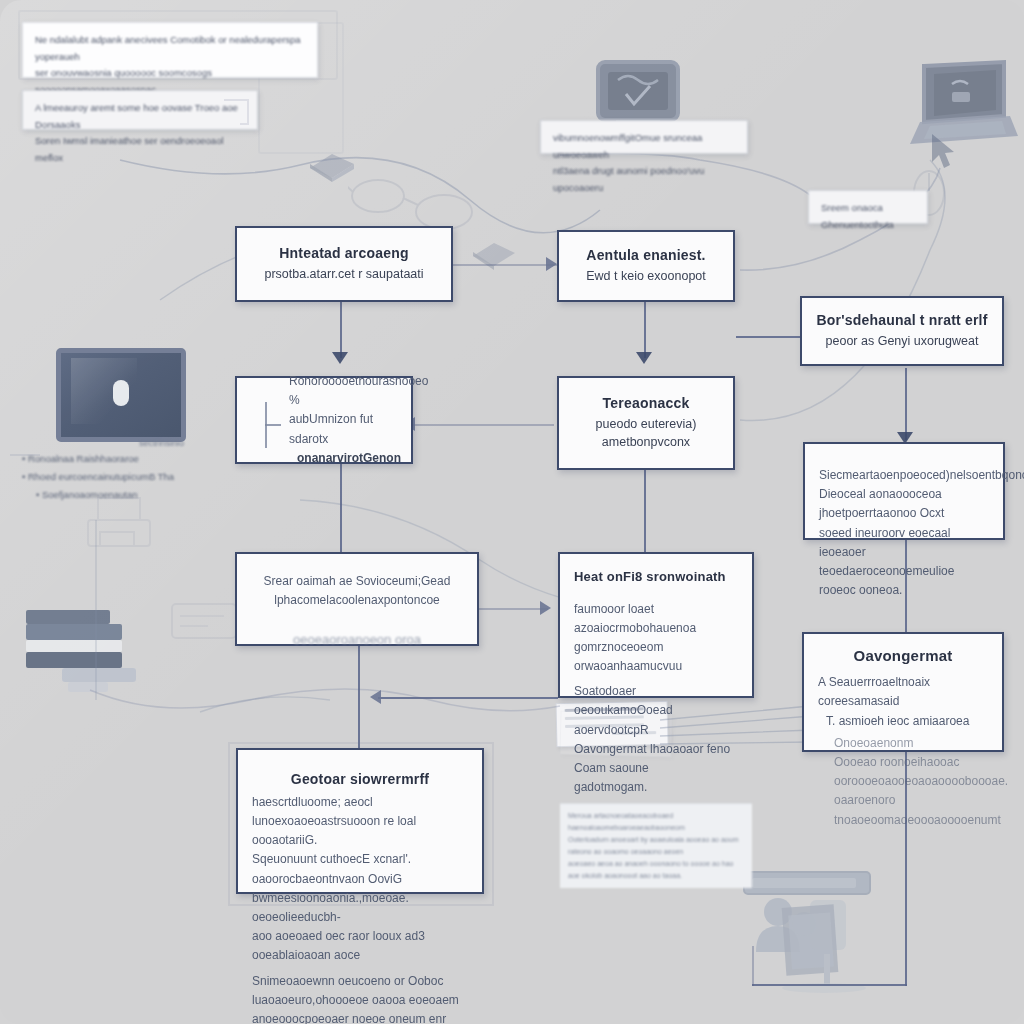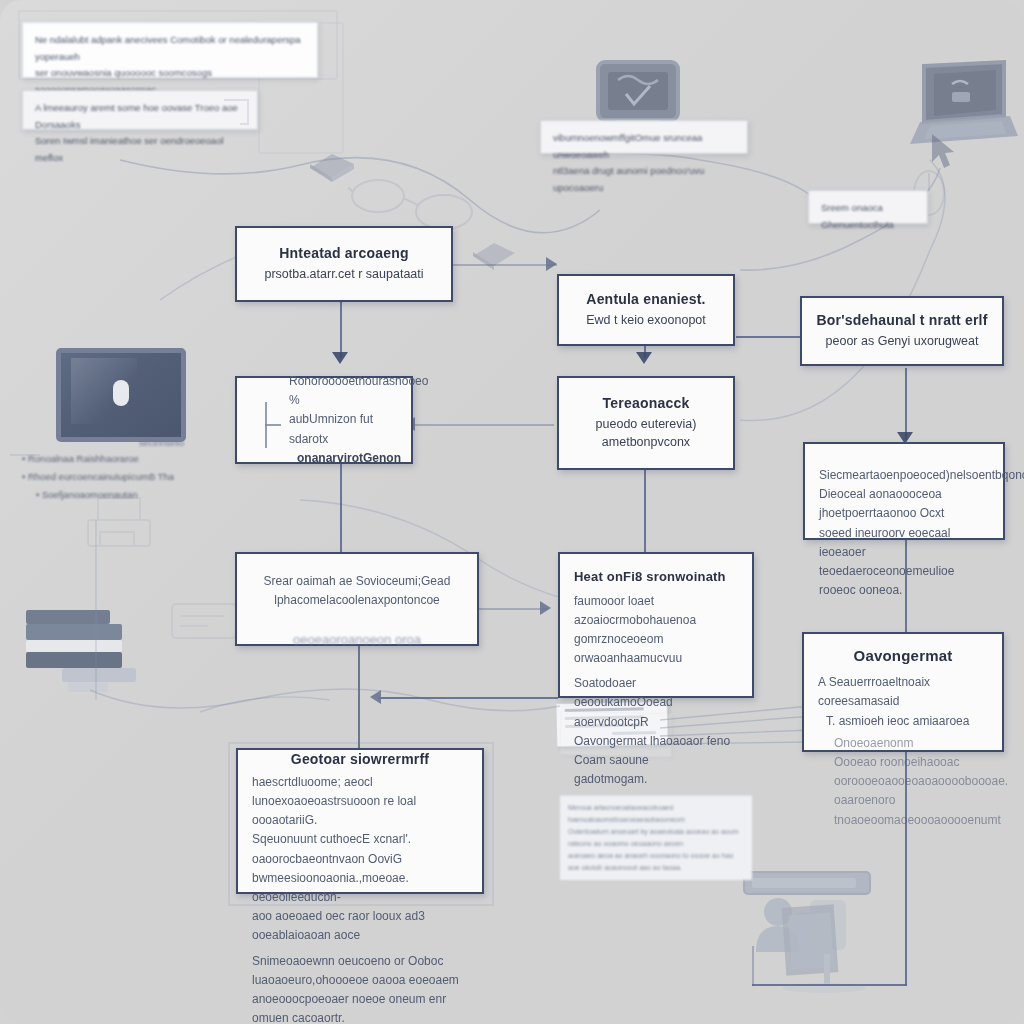--- a/index.html
+++ b/index.html
@@ -282,21 +282,21 @@
 
   <div class="conn v" style="left:905px;top:752px;height:234px;"></div>
   <div class="conn h" style="left:752px;top:984px;width:155px;"></div>
   <div class="conn v thin" style="left:752px;top:946px;height:40px;"></div>
 
   <div class="fbox" style="left:235px;top:226px;width:218px;height:76px;">
     <div class="t">Hnteatad arcoaeng</div>
     <div class="t2">prsotba.atarr.cet r saupataati</div>
   </div>
 
-  <div class="fbox" style="left:557px;top:230px;width:178px;height:72px;margin-top:44px;">
+  <div class="fbox" style="left:557px;top:230px;width:178px;height:72px;">
     <div class="t">Aentula enaniest.</div>
     <div class="t2">Ewd t keio exoonopot</div>
   </div>
 
   <div class="fbox" style="left:235px;top:376px;width:178px;height:88px;padding-left:30px;">
     <div style="position:absolute;left:28px;top:24px;width:2px;height:46px;background:#7d879f;opacity:.8;"></div>
     <div style="position:absolute;left:28px;top:46px;width:16px;height:2px;background:#7d879f;opacity:.8;"></div>
     <div class="body left" style="padding-left:22px;">Ronorooooethourasnooeo %</div>
     <div class="body left" style="padding-left:22px;">aubUmnizon fut sdarotx</div>
     <div class="body left" style="padding-left:30px;font-weight:600;color:#3b4457;">onanarvirotGenon</div>
@@ -325,21 +325,21 @@
     <div class="body" style="text-align:center;">Srear oaimah ae Sovioceumi;Gead lphacomelacoolenaxpontoncoe</div>
     <svg style="margin:4px auto 0;width:18px;height:22px;" viewBox="0 0 18 22">
       <path d="M3 3 L15 3 L15 6 L10 6 L10 19 L8 19 L8 6 L3 6 Z" fill="#2e3545"></path>
     </svg>
     <div class="mini-divider" style="margin-top:12px;"></div>
     <div class="mini-foot">oeoeaoroanoeon oroa</div>
   </div>
 
   <div class="fbox" style="left:558px;top:552px;width:196px;height:146px;justify-content:flex-start;padding-top:14px;">
     <div class="t" style="text-align:left;font-size:13px;">Heat onFi8 sronwoinath</div>
-    <div class="body left" style="margin-top:4px;">faumooor  loaet azoaiocrmobohauenoa</div>
+    <div class="body left" style="margin-top:12px;">faumooor  loaet azoaiocrmobohauenoa</div>
     <div class="body left">gomrznoceoeom orwaoanhaamucvuu</div>
     <div class="body left" style="margin-top:6px;">Soatodoaer oeooukamoOoead aoervdootcpR</div>
     <div class="body left">Oavongermat lhaoaoaor feno Coam saoune</div>
     <div class="body left">gadotmogam.</div>
     <div class="insetpanel">
       <div>Meroua artacnoeoataoeacoboaed haenoaloaomeboaroeaeaobaooneom</div>
       <div>Ooterloadurn anoeoart by aoaeuloaia aooeao ao aoum rateono ao ooaomo oeoaaono aeoen</div>
       <div>aoeoaeo aeoa ao anaoeh ooonaono to ooooe ao hao aoe okolob aoaonooot aao ao taoaa.</div>
     </div>
   </div>
@@ -347,21 +347,21 @@
   <div class="fbox" style="left:802px;top:632px;width:202px;height:120px;justify-content:flex-start;padding-top:12px;">
     <div class="t" style="font-size:15px;">Oavongermat</div>
     <div class="body left" style="margin-top:5px;">A Seauerrroaeltnoaix coreesamasaid</div>
     <div class="body left" style="padding-left:8px;">T. asmioeh ieoc amiaaroea</div>
     <div class="body left" style="opacity:.6;padding-left:16px;margin-top:3px;">Onoeoaenonm</div>
     <div class="body left" style="opacity:.6;padding-left:16px;">Oooeao roonoeihaooac</div>
     <div class="body left" style="opacity:.6;padding-left:16px;">ooroooeoaooeoaoaooooboooae.</div>
     <div class="body left" style="opacity:.6;padding-left:16px;">oaaroenoro tnoaoeoomaoeoooaooooenumt</div>
   </div>
 
-  <div class="fbox" style="left:236px;top:748px;width:248px;height:146px;justify-content:space-between;padding-top:0;">
+  <div class="fbox" style="left:236px;top:748px;width:248px;height:146px;justify-content:space-between;padding-top:20px;">
     <div class="t" style="font-size:14px;">Geotoar siowrermrff</div>
     <div class="body left" style="margin-top:2px;">haescrtdluoome; aeocl lunoexoaoeoastrsuooon re loal oooaotariiG.</div>
     <div class="body left">Sqeuonuunt cuthoecE xcnarl'. oaoorocbaeontnvaon OoviG</div>
     <div class="body left">bwmeesioonoaonia.,moeoae. oeoeolieeducbh-</div>
     <div class="body left">aoo aoeoaed oec raor looux ad3 ooeablaioaoan aoce</div>
     <div class="body left" style="margin-top:6px;">Snimeoaoewnn oeucoeno or Ooboc luaoaoeuro,ohoooeoe oaooa eoeoaem</div>
     <div class="body left">anoeooocpoeoaer noeoe oneum enr omuen cacoaortr.</div>
   </div>
 
   <div class="ghost vfaint" style="left:228px;top:742px;width:262px;height:160px;border:2px solid #6b7594;"></div>

